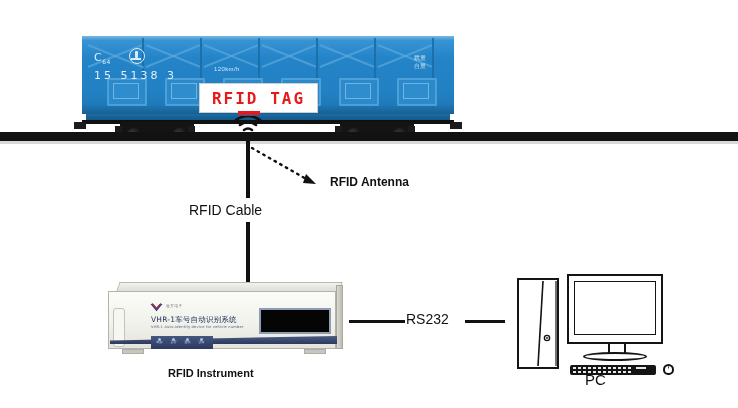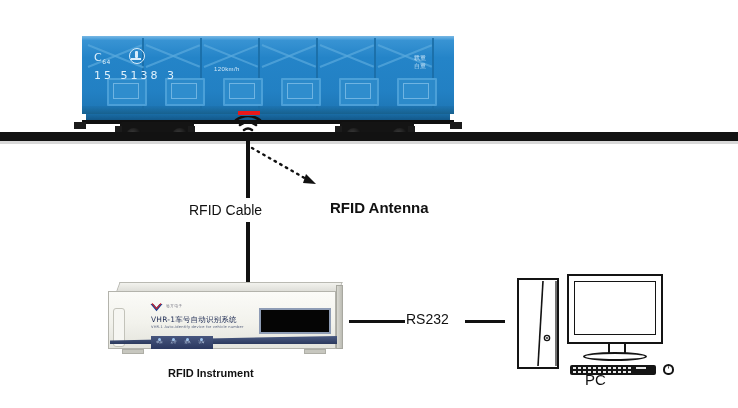--- a/index.html
+++ b/index.html
@@ -51,21 +51,21 @@
       background:#ffffff;border:1px solid #cfcfcf;display:flex;align-items:center;justify-content:center;}
   #tag-text{color:#e8191b;font-family:"DejaVu Sans Mono",monospace;font-weight:bold;
       font-size:16px;letter-spacing:2px;}
   #tag-stub{position:absolute;left:238px;top:111px;width:22px;height:4px;background:#e8191b;}
 
   
   #waves{position:absolute;left:233px;top:116px;width:30px;height:17px;}
 
   
   #ant-dots{position:absolute;left:250px;top:146px;width:72px;height:44px;}
-  #ant-label{left:330px;top:175px;font-size:15px;margin-top:24px;}
+  #ant-label{left:330px;top:175px;font-size:12px;}
 
   
   .cable-seg{position:absolute;left:246px;width:4px;background:#111;}
   #cable-top{top:141px;height:57px;}
   #cable-bot{top:222px;height:62px;}
   #cable-label{left:189px;top:202px;font-size:14px;}
 
   
   #instrument{position:absolute;left:108px;top:282px;width:235px;height:78px;}
   .ins-top{position:absolute;left:8px;top:0;width:223px;height:10px;
@@ -189,20 +189,23 @@
     <div class="wheel" style="left:44px"></div>
     <div class="wheel" style="left:90px"></div>
     <div class="wheel" style="left:264px"></div>
     <div class="wheel" style="left:310px"></div>
     <div class="axle-box" style="left:33px"></div>
     <div class="axle-box" style="left:106px"></div>
     <div class="axle-box" style="left:253px"></div>
     <div class="axle-box" style="left:326px"></div>
   </div>
 
+  <div id="tag-plate">
+    <span id="tag-text">RFID TAG</span>
+  </div>
   <div id="tag-stub"></div>
 
   <svg id="waves" viewBox="0 0 30 17">
     <path d="M3 4 Q15 -4 27 4" stroke="#111" stroke-width="2.6" fill="none" stroke-linecap="round"></path>
     <path d="M7 9 Q15 3.5 23 9" stroke="#111" stroke-width="2.6" fill="none" stroke-linecap="round"></path>
     <path d="M11 14 Q15 11 19 14" stroke="#111" stroke-width="2.6" fill="none" stroke-linecap="round"></path>
   </svg>
 
   <div id="rail"></div>
   <div id="rail-shadow"></div>

